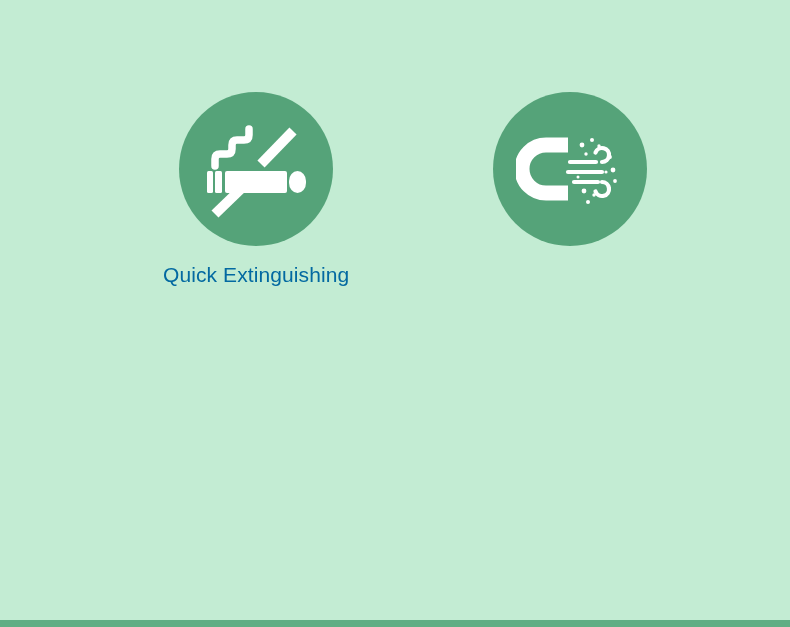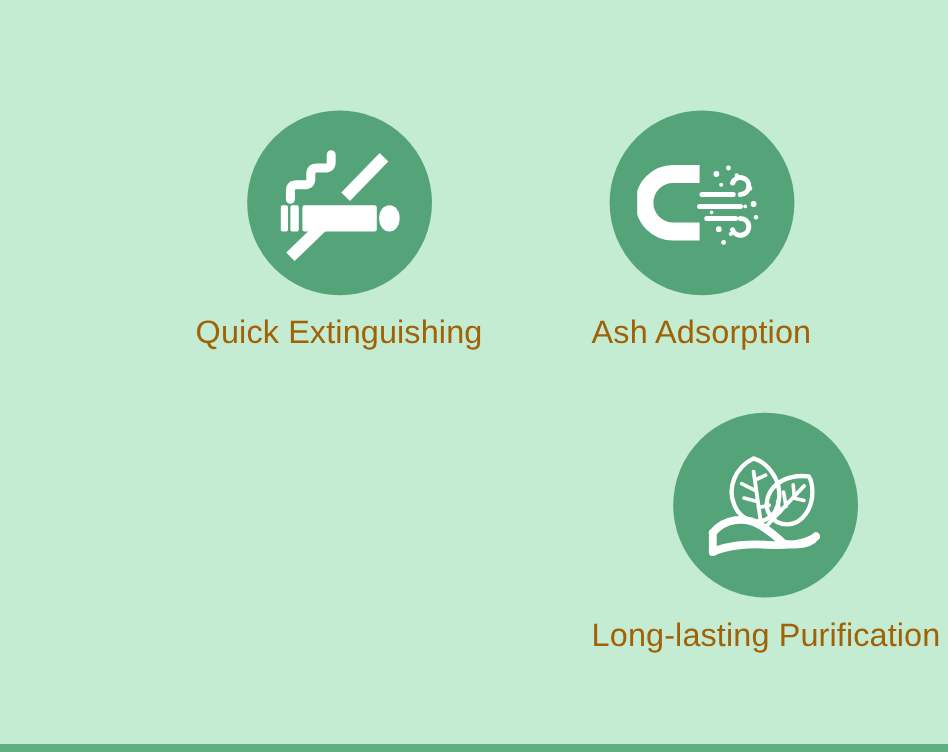--- a/index.html
+++ b/index.html
@@ -33,22 +33,22 @@
     background: #55a379;
     display: flex;
     align-items: center;
     justify-content: center;
   }
   .icon-circle svg {
     display: block;
   }
   .feature-label {
     margin-top: 18px;
-    color: #a16207;
-    font-size: 27px;
+    color: #0369a1;
+    font-size: 21px;
     font-weight: 400;
     line-height: 1;
     letter-spacing: 0.1px;
     white-space: nowrap;
     text-align: center;
   }
 
   
   #feature-quick-extinguishing { left: 163px; top: 92px; }
   #feature-ash-adsorption      { left: 493px; top: 92px; }
@@ -113,45 +113,19 @@
           <circle cx="97" cy="55" r="2.4" fill="#ffffff"></circle>
           <circle cx="90" cy="57" r="1.6" fill="#ffffff"></circle>
           <circle cx="99" cy="66" r="1.9" fill="#ffffff"></circle>
           <circle cx="68" cy="76" r="2.4" fill="#ffffff"></circle>
           <circle cx="78" cy="80" r="1.7" fill="#ffffff"></circle>
           <circle cx="72" cy="87" r="2.0" fill="#ffffff"></circle>
           <circle cx="62" cy="62" r="1.5" fill="#ffffff"></circle>
         </svg>
       </span>
     </div>
-    <div class="feature-label">Ash Adsorption</div>
   </div>
 
 
-  <div class="feature" id="feature-long-lasting">
-    <div class="icon-circle">
-      <span>
-        <svg width="112" height="112" viewBox="0 0 112 112" aria-hidden="true">
-
-          <path d="M46 17 C30 25 24 42 30 56 C35 68 48 73 58 67 C68 61 70 45 64 33 C59 24 53 19 46 17 Z" fill="none" stroke="#ffffff" stroke-width="3.6" stroke-linejoin="round"></path>
-          <path d="M52 70 L46 28" fill="none" stroke="#ffffff" stroke-width="3.2" stroke-linecap="round"></path>
-          <path d="M48 44 L36 38 M49 53 L38 50 M47 35 L56 31 M50 58 L59 56" fill="none" stroke="#ffffff" stroke-width="3" stroke-linecap="round"></path>
-
-          <path d="M92 32 C76 30 62 37 58 49 C54 61 62 72 74 72 C87 72 95 58 95 45 C95 39 94 35 92 32 Z" fill="none" stroke="#ffffff" stroke-width="3.6" stroke-linejoin="round"></path>
-          <path d="M58 72 L88 40" fill="none" stroke="#ffffff" stroke-width="3.2" stroke-linecap="round"></path>
-          <path d="M73 57 L71 45 M80 50 L79 39 M68 62 L66 53 M79 50 L88 52" fill="none" stroke="#ffffff" stroke-width="3" stroke-linecap="round"></path>
-
-          <path d="M12 79 C22 67 39 65 52 73 C60 78 66 83 71 88" fill="none" stroke="#ffffff" stroke-width="6.5" stroke-linecap="round"></path>
-
-          <path d="M12 95 C24 89 44 88 58 89 C74 90 88 89 98 82" fill="none" stroke="#ffffff" stroke-width="6.5" stroke-linecap="round"></path>
-
-          <path d="M71 88 C84 90 94 88 98 82" fill="none" stroke="#ffffff" stroke-width="6.5" stroke-linecap="round"></path>
-
-          <path d="M12 79 L12 95" fill="none" stroke="#ffffff" stroke-width="6.5" stroke-linecap="round"></path>
-        </svg>
-      </span>
-    </div>
-    <div class="feature-label">Long-lasting Purification</div>
-  </div>
 
   <div id="bottom-bar"></div>
 
 </div>
 
 </body></html>

